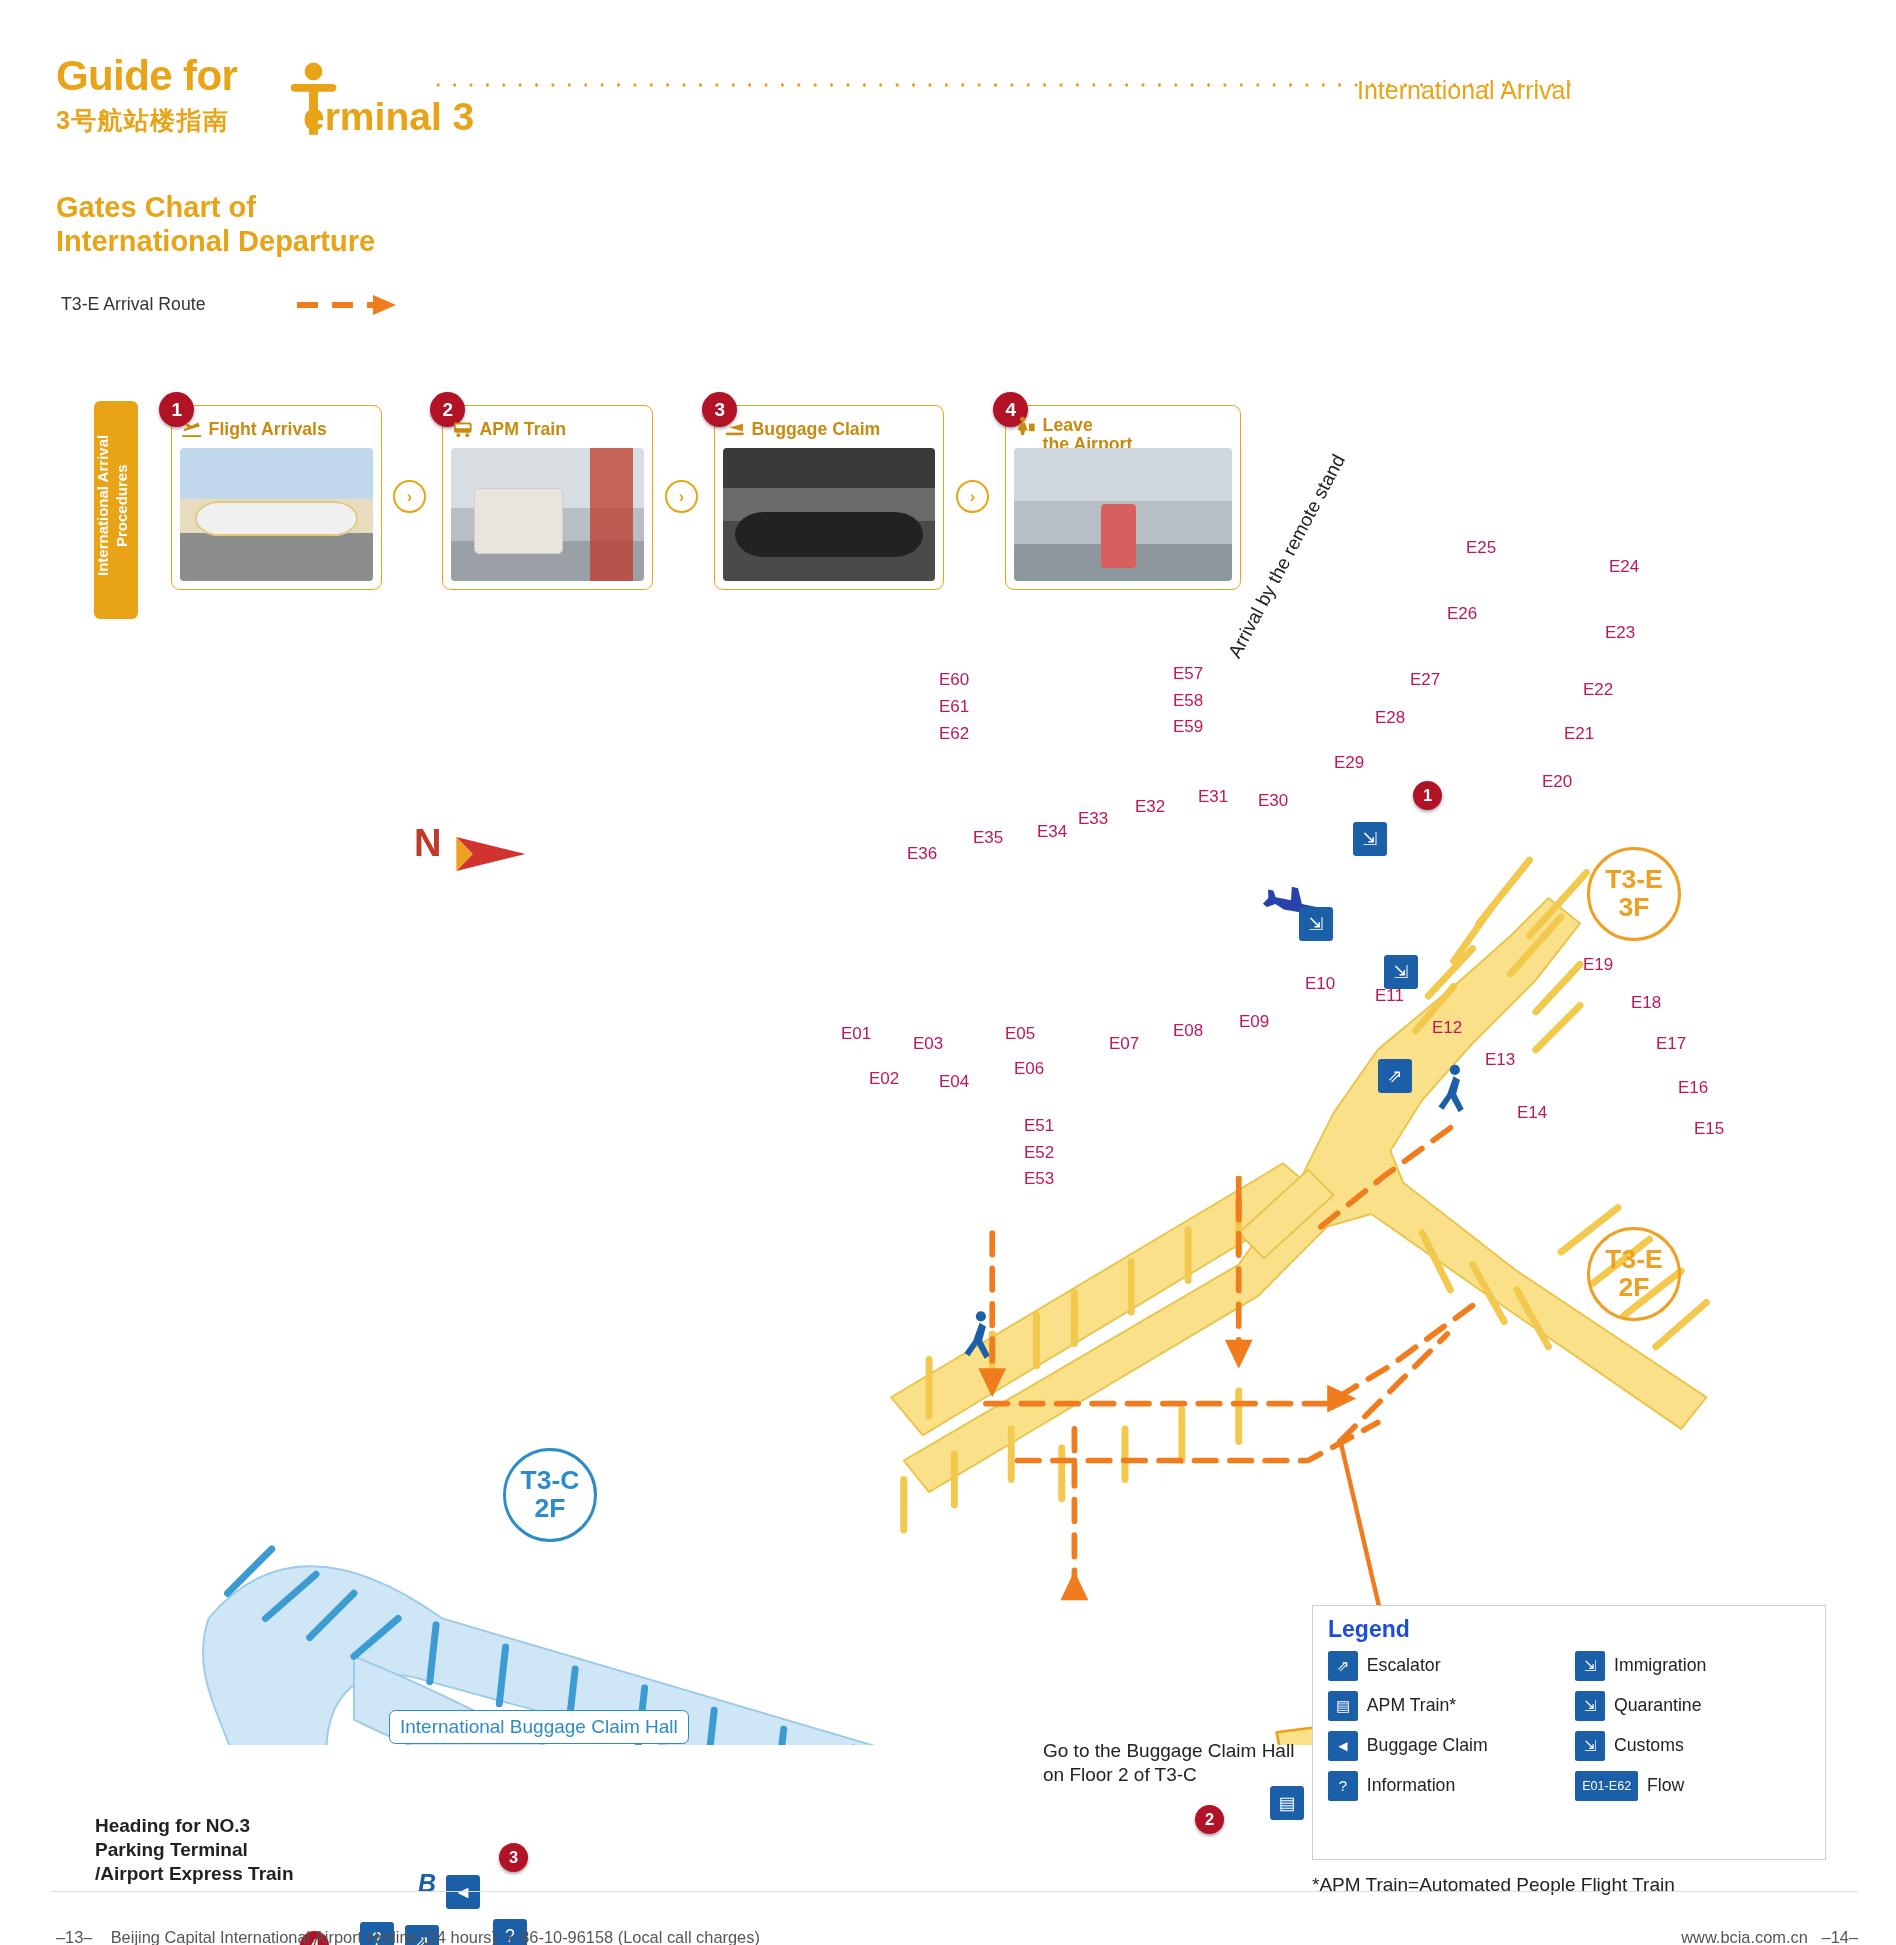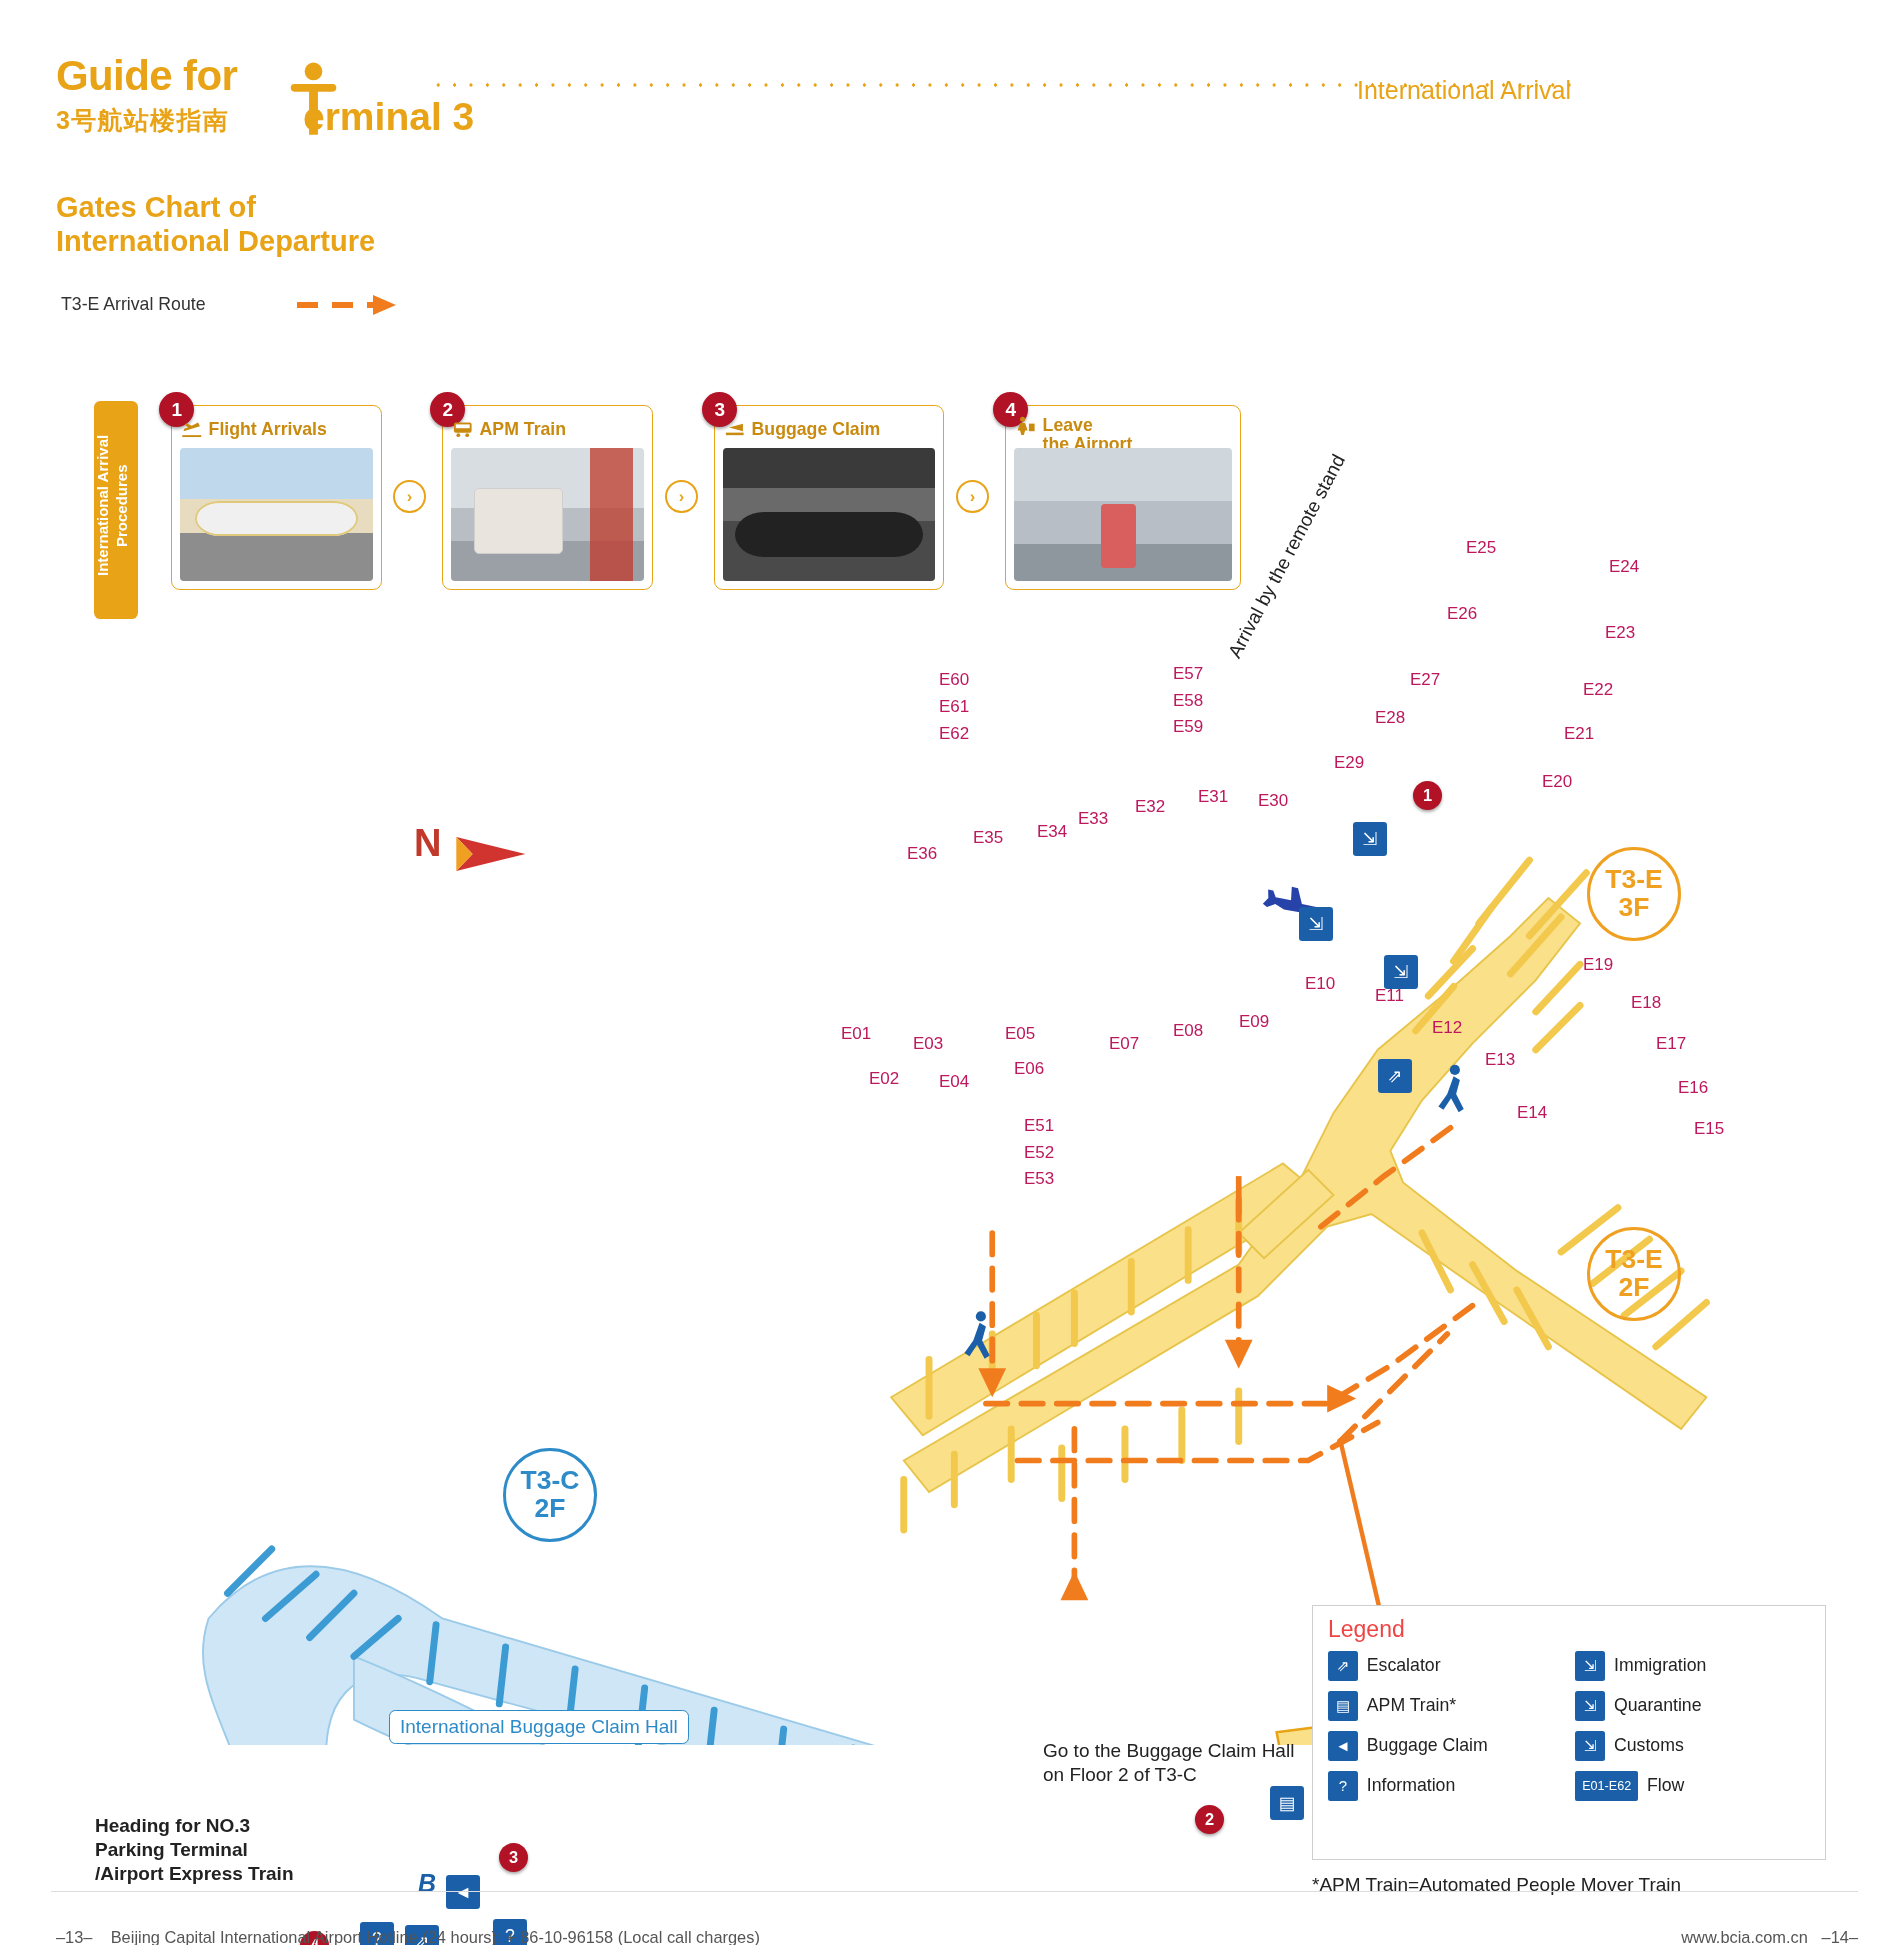--- a/index.html
+++ b/index.html
@@ -49,21 +49,21 @@
   .gatelabel{position:absolute;font-size:17px;color:#be185d;white-space:nowrap;}
   .floorbadge{position:absolute;width:88px;height:88px;border-radius:50%;border:3.2px solid #F0A020;color:#F0A020;font-size:26.5px;font-weight:bold;display:flex;flex-direction:column;align-items:center;justify-content:center;line-height:1.05;}
   .floorbadge.blue{border-color:#2E8BC9;color:#2E8BC9;}
   .sqicon{position:absolute;width:34px;height:34px;background:#1A5FA8;border-radius:3.2px;color:#fff;font-size:17.7px;display:flex;align-items:center;justify-content:center;}
   .callout{position:absolute;border:1.9px solid #2E8BC9;border-radius:6.3px;color:#2E8BC9;background:#fff;font-size:19px;padding:5px 10px;white-space:nowrap;}
   .plaintext{position:absolute;font-size:19px;color:#222;line-height:1.25;}
   .northN{position:absolute;left:414px;top:278px;font-size:38px;font-weight:bold;color:#C0392B;}
 
   
   #legend{left:1312px;top:1605px;width:512px;height:253px;border:1.3px solid #cfcfcf;background:#fff;}
-  #legend h3{margin:10px 0 2.5px 15px;font-size:23px;color:#ef4444;font-weight:normal;}
+  #legend h3{margin:10px 0 2.5px 15px;font-size:23px;color:#1d4ed8;font-weight:bold;}
   .legrid{display:grid;grid-template-columns:1fr 1fr;gap:10px 11.4px;padding:5px 14px 6.3px 15px;}
   .legitem{display:flex;align-items:center;gap:8.8px;font-size:17.7px;color:#222;}
   .legicon{width:30px;height:30px;background:#1A5FA8;border-radius:2.5px;color:#fff;font-size:15px;display:flex;align-items:center;justify-content:center;flex:0 0 auto;}
   .legicon.gates{width:63px;font-size:12.6px;border-radius:1.9px;}
   .apmnote{position:absolute;left:1312px;top:1874px;font-size:19px;color:#222;}
 
   
   .footer{position:absolute;left:0;bottom:17.7px;width:1896px;font-size:16.4px;color:#555;}
   .footer .l{position:absolute;left:56px;}
   .footer .r{position:absolute;right:38px;}
@@ -425,21 +425,21 @@
     <div class="legitem">
       <span class="legicon">?</span>
       <span>Information</span>
     </div>
     <div class="legitem">
       <span class="legicon gates">E01-E62</span>
       <span>Flow</span>
     </div>
   </div>
 </div>
-<div class="abs apmnote">*APM Train=Automated People Mover Train</div>
+<div class="abs apmnote">*APM Train=Automated People Flight Train</div>
 
 <div class="hr"></div>
 <div class="footer">
   <span class="l">
     <span>–13–</span>
     &nbsp;&nbsp;
     <span>Beijing Capital International Airport Hotline (24 hours): + 86-10-96158 (Local call charges)</span>
   </span>
   <span class="r">
     <span>www.bcia.com.cn</span>

